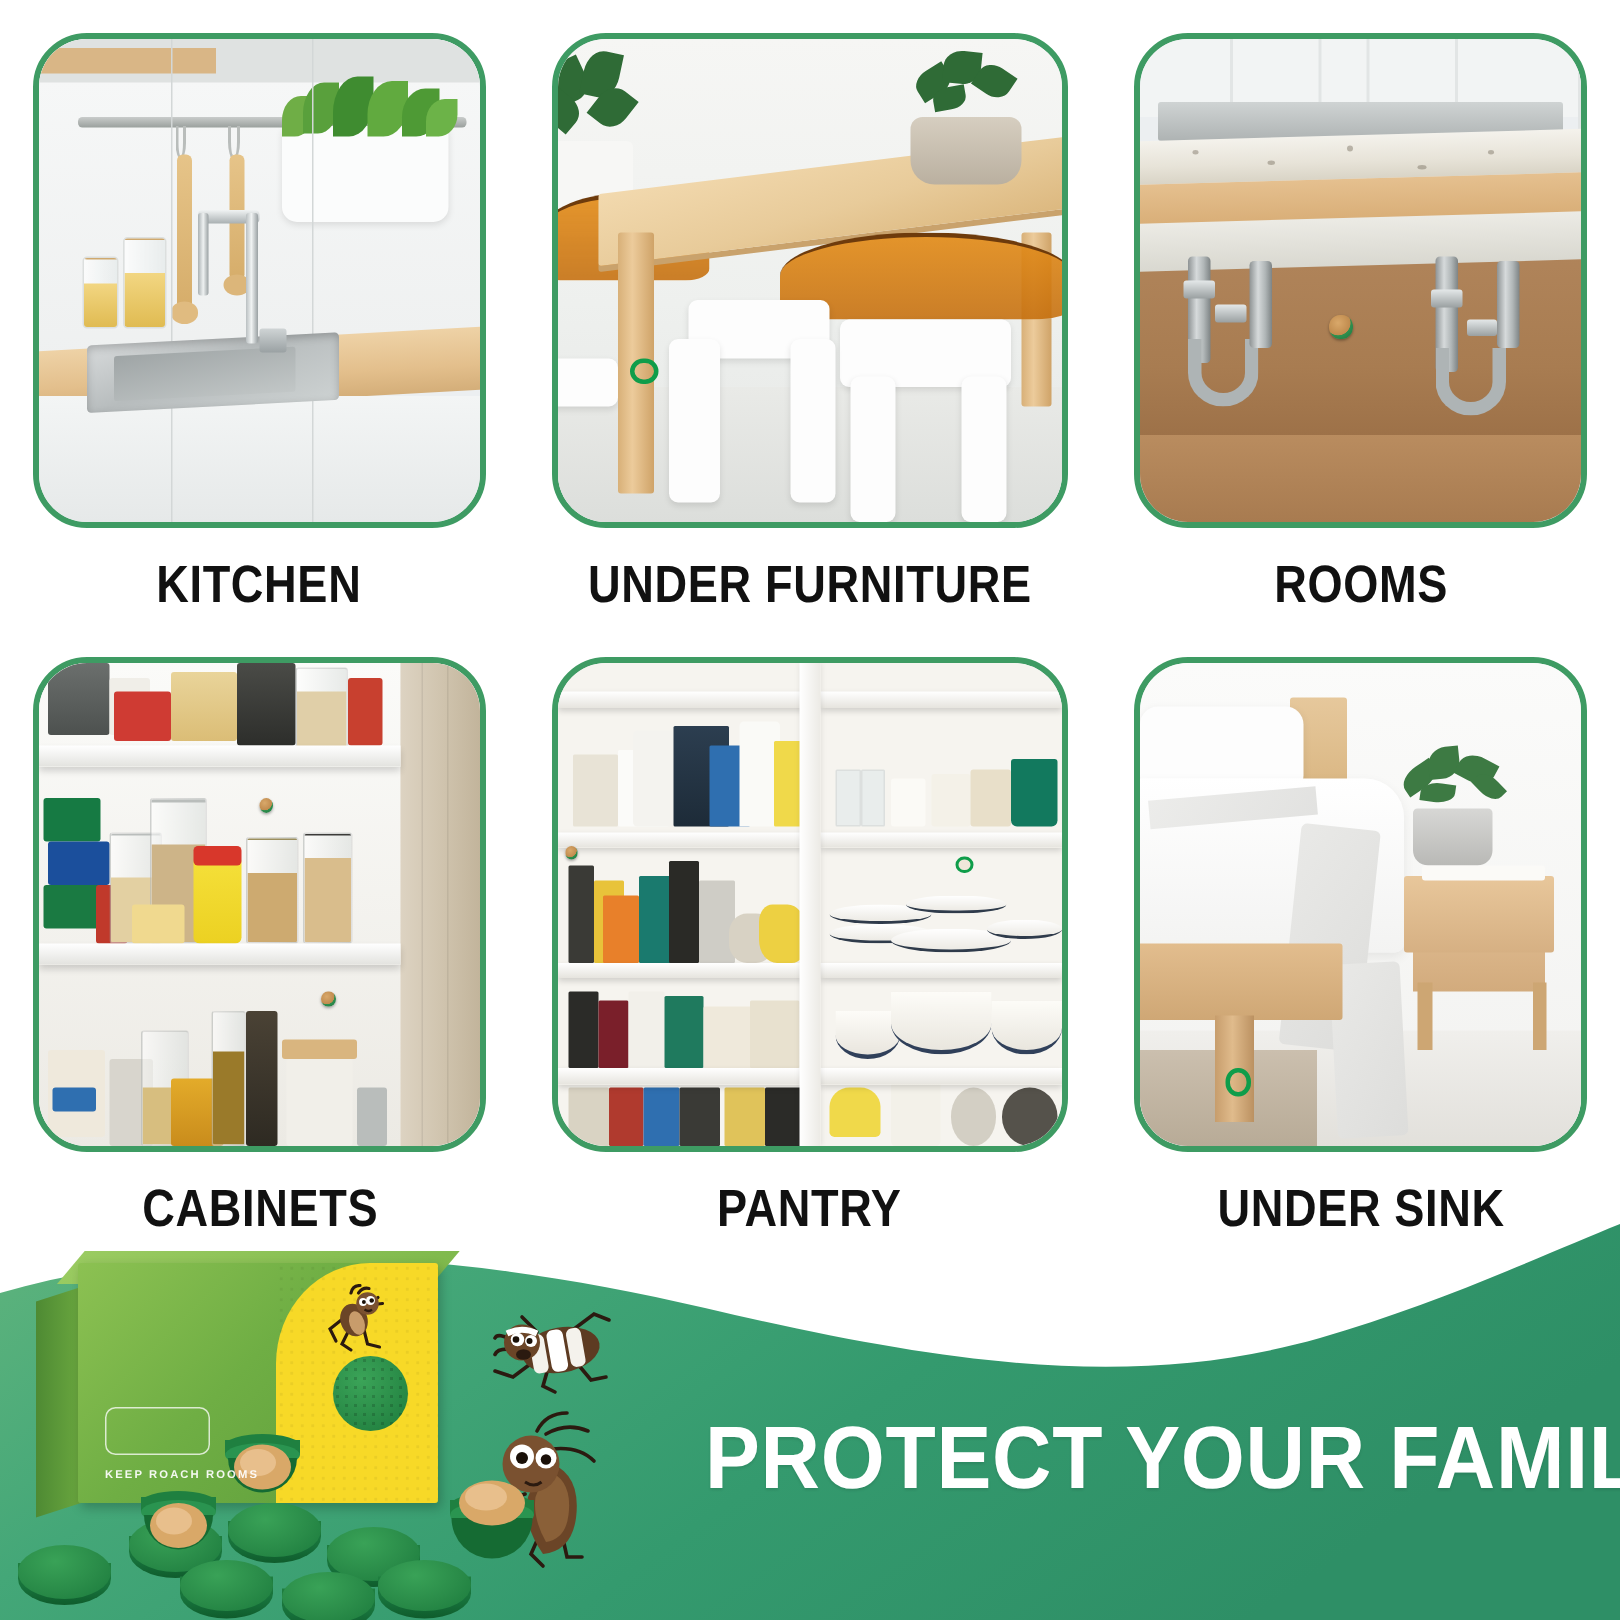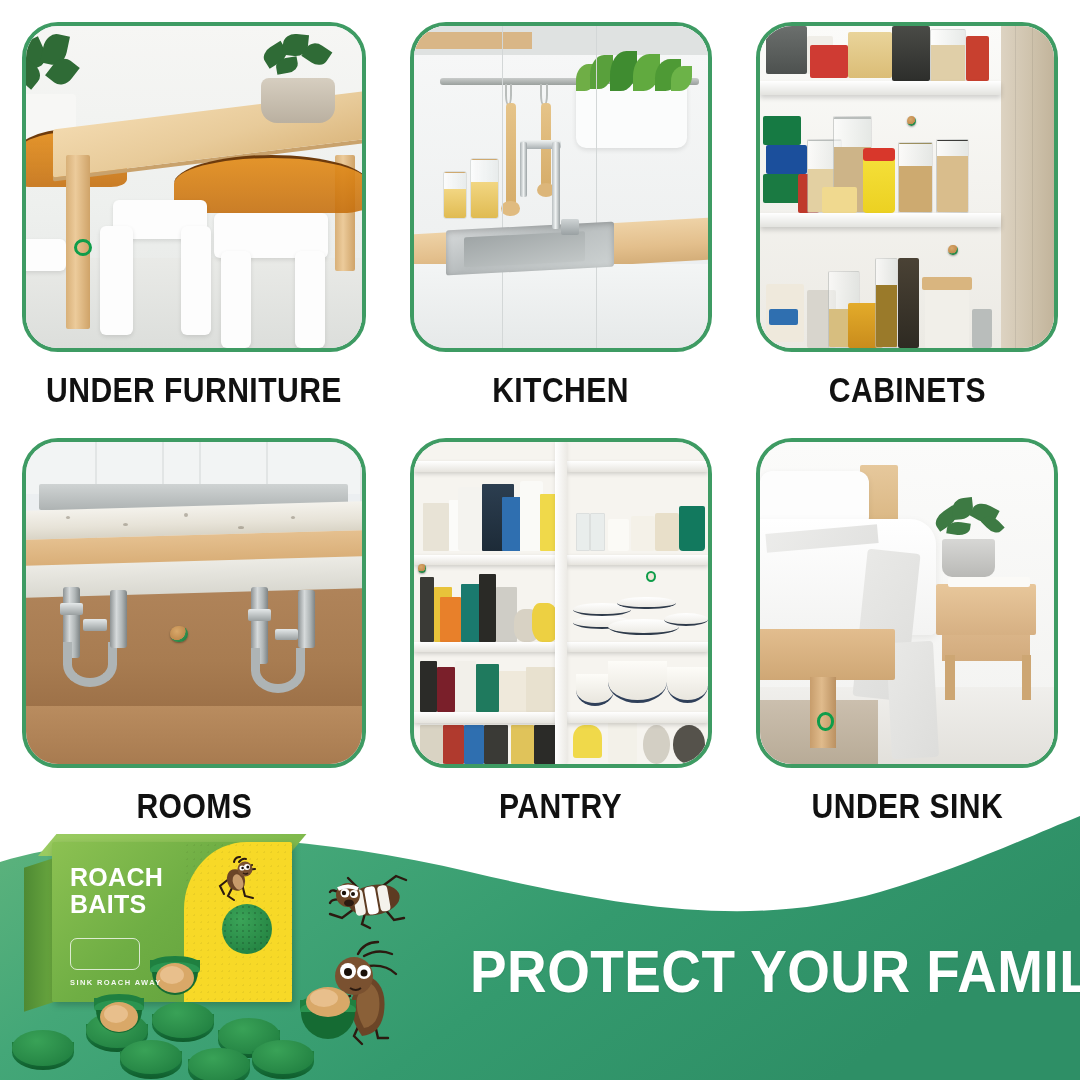--- a/index.html
+++ b/index.html
@@ -192,61 +192,20 @@
   
   .roach { position:absolute; z-index:34; }
 </style>
 </head>
 <body>
 
 <div class="grid">
 
   <div class="cell">
     <div class="photo-frame">
-      <div class="sc f-wall"></div>
-      <div class="sc f-floor"></div>
-
-      <div class="sc f-whitepot" style="left:-1%; top:21%; width:16%; height:20%;"></div>
-      <div class="sc" style="left:-3%; top:2%; width:24%; height:22%;">
-        <div class="f-plant-leaf" style="left:8%;  top:10%; width:28%; height:40%; transform:rotate(-25deg);"></div>
-        <div class="f-plant-leaf" style="left:34%; top:2%;  width:30%; height:44%; transform:rotate(12deg);"></div>
-        <div class="f-plant-leaf" style="left:2%;  top:40%; width:26%; height:36%; transform:rotate(-50deg);"></div>
-        <div class="f-plant-leaf" style="left:44%; top:36%; width:28%; height:38%; transform:rotate(38deg);"></div>
-      </div>
-
-      <div class="f-chair-amber" style="left:-4%; top:32%; width:34%; height:18%;"></div>
-      <div class="f-chair-amber" style="left:44%; top:40%; width:58%; height:18%; z-index:3;"></div>
-
-      <div class="sc f-tabletop-flat"></div>
-      <div class="f-leg" style="left:12%; top:40%; width:7%; height:54%; z-index:6;"></div>
-      <div class="f-leg" style="left:92%; top:40%; width:6%; height:36%; z-index:2;"></div>
-
-      <div class="f-chair-seat" style="left:26%; top:54%; width:28%; height:12%; z-index:5;"></div>
-      <div class="f-chair-seat" style="left:22%; top:62%; width:10%; height:34%; z-index:5;"></div>
-      <div class="f-chair-seat" style="left:46%; top:62%; width:9%;  height:34%; z-index:5;"></div>
-      <div class="f-chair-seat" style="left:56%; top:58%; width:34%; height:14%; z-index:4;"></div>
-      <div class="f-chair-seat" style="left:58%; top:70%; width:9%;  height:30%; z-index:4;"></div>
-      <div class="f-chair-seat" style="left:80%; top:70%; width:9%;  height:30%; z-index:4;"></div>
-      <div class="f-chair-seat" style="left:-4%; top:66%; width:16%; height:10%; z-index:5;"></div>
-
-      <div class="sc f-pot" style="left:70%; top:16%; width:22%; height:14%;"></div>
-      <div class="sc" style="left:68%; top:2%; width:27%; height:16%;">
-        <div class="f-plant-leaf" style="left:10%; top:26%; width:26%; height:34%; transform:rotate(-32deg);"></div>
-        <div class="f-plant-leaf" style="left:32%; top:4%;  width:28%; height:42%; transform:rotate(6deg);"></div>
-        <div class="f-plant-leaf" style="left:56%; top:22%; width:26%; height:38%; transform:rotate(34deg);"></div>
-        <div class="f-plant-leaf" style="left:24%; top:50%; width:24%; height:30%; transform:rotate(-10deg);"></div>
-      </div>
-
-      <div class="bait-ring" style="left:14.4%; top:66%; width:5.4%; height:5.4%;"></div>
-    </div>
-    <div class="photo-label">UNDER FURNITURE</div>
-  </div>
-
-  <div class="cell">
-    <div class="photo-frame">
       <div class="sc k-wall"></div>
       <div class="sc k-ceil"></div>
       <div class="sc k-ceilwood"></div>
       <div class="sc k-rail"></div>
 
       <div class="sc k-hook" style="left:31%; top:18%;"></div>
       <div class="sc k-hook" style="left:43%; top:18%;"></div>
       <div class="sc k-spoon" style="left:31.2%; top:24%; height:32%;">
         <div class="k-spoonhead"></div>
       </div>
@@ -283,80 +242,57 @@
       <div class="sc k-faucet-arm"></div>
       <div class="sc k-faucet-col"></div>
       <div class="sc k-faucet-drop"></div>
       <div class="sc" style="left:50%; top:60%; width:6%; height:5%; background:linear-gradient(180deg,#cfd4d5,#9aa1a3); border-radius:2px;"></div>
     </div>
     <div class="photo-label">KITCHEN</div>
   </div>
 
   <div class="cell">
     <div class="photo-frame">
-      <div class="sc c-bg"></div>
-      <div class="sc c-back"></div>
-      <div class="sc c-side"></div>
-      <div class="c-sideline" style="right:13%;"></div>
-      <div class="c-sideline" style="right:7%;"></div>
-
-      <div class="c-item" style="left:2%;  top:0%;  width:14%; height:15%; background:linear-gradient(180deg,#6b6f6d,#4d514f);"></div>
-      <div class="c-item" style="left:16%; top:3%;  width:9%;  height:12%; background:#f0eee8;"></div>
-      <div class="c-item" style="left:17%; top:6%;  width:13%; height:10%; background:#cf3b33;"></div>
-      <div class="c-item" style="left:30%; top:2%;  width:15%; height:14%; background:linear-gradient(180deg,#e9d49a,#dbbd76);"></div>
-      <div class="c-item" style="left:45%; top:0%;  width:13%; height:17%; background:linear-gradient(180deg,#4a4b47,#2d2e2b);"></div>
-      <div class="c-jar" style="left:58%; top:1%;  width:12%; height:17%;">
-        <div class="c-jarfill" style="height:72%; background:#e0cfa8;"></div>
-      </div>
-      <div class="c-item" style="left:70%; top:3%;  width:8%;  height:14%; background:#c8402f;"></div>
-      <div class="c-shelf" style="top:17%;"></div>
-
-      <div class="c-item" style="left:1%;  top:28%; width:13%; height:9%;  background:#167a43;"></div>
-      <div class="c-item" style="left:2%;  top:37%; width:14%; height:9%;  background:#1b4f9c;"></div>
-      <div class="c-item" style="left:1%;  top:46%; width:13%; height:9%;  background:#1a7a42;"></div>
-      <div class="c-item" style="left:13%; top:46%; width:7%;  height:12%; background:#c0392b;"></div>
-      <div class="c-jar" style="left:16%; top:35%; width:12%; height:23%;">
-        <div class="c-jarfill" style="height:60%; background:#e3d0a2;"></div>
-        <div class="c-lid" style="background:#b9bdbb;"></div>
-      </div>
-      <div class="c-jar" style="left:25%; top:28%; width:13%; height:30%;">
-        <div class="c-jarfill" style="height:68%; background:#cdb488;"></div>
-        <div class="c-lid" style="background:#b9bdbb;"></div>
-      </div>
-      <div class="c-item" style="left:21%; top:50%; width:12%; height:8%;  background:#f0d98f;"></div>
-      <div class="c-item" style="left:35%; top:40%; width:11%; height:18%; background:linear-gradient(180deg,#f5e03a,#ecd122); border-radius:4px;"></div>
-      <div class="c-item" style="left:35%; top:38%; width:11%; height:4%;  background:#d8372b; border-radius:3px;"></div>
-      <div class="c-jar" style="left:47%; top:36%; width:12%; height:22%;">
-        <div class="c-jarfill" style="height:66%; background:#cdaa70;"></div>
-        <div class="c-lid" style="background:#9c8f5e;"></div>
-      </div>
-      <div class="c-jar" style="left:60%; top:35%; width:11%; height:23%;">
-        <div class="c-jarfill" style="height:78%; background:#d9bd8c;"></div>
-        <div class="c-lid" style="background:#3b3b39;"></div>
-      </div>
-      <div class="c-shelf" style="top:58%;"></div>
-      <div class="bait-dot" style="left:50%; top:28%; width:3.2%; height:3.2%;"></div>
-
-      <div class="c-item" style="left:2%;  top:80%; width:13%; height:18%; background:#efe9dc;"></div>
-      <div class="c-item" style="left:3%;  top:88%; width:10%; height:5%;  background:#2f6fb0;"></div>
-      <div class="c-item" style="left:16%; top:82%; width:10%; height:18%; background:#d8d5cd;"></div>
-      <div class="c-jar" style="left:23%; top:76%; width:11%; height:24%;">
-        <div class="c-jarfill" style="height:50%; background:#d7be7f;"></div>
-      </div>
-      <div class="c-item" style="left:30%; top:86%; width:12%; height:14%; background:linear-gradient(180deg,#e3ab2a,#c98c1c);"></div>
-      <div class="c-jar" style="left:39%; top:72%; width:8%;  height:28%;">
-        <div class="c-jarfill" style="height:70%; background:#9a7a2a;"></div>
-      </div>
-      <div class="c-item" style="left:47%; top:72%; width:7%;  height:28%; background:linear-gradient(180deg,#4a4235,#2e2a22);"></div>
-      <div class="c-item" style="left:55%; top:78%; width:17%; height:4%;  background:#d9b57f;"></div>
-      <div class="c-item" style="left:56%; top:82%; width:15%; height:18%; background:#f1efe9;"></div>
-      <div class="bait-dot" style="left:64%; top:68%; width:3.2%; height:3.2%;"></div>
-      <div class="c-item" style="left:72%; top:88%; width:7%;  height:12%; background:#b9bdbb; border-radius:2px;"></div>
+      <div class="sc f-wall"></div>
+      <div class="sc f-floor"></div>
+
+      <div class="sc f-whitepot" style="left:-1%; top:21%; width:16%; height:20%;"></div>
+      <div class="sc" style="left:-3%; top:2%; width:24%; height:22%;">
+        <div class="f-plant-leaf" style="left:8%;  top:10%; width:28%; height:40%; transform:rotate(-25deg);"></div>
+        <div class="f-plant-leaf" style="left:34%; top:2%;  width:30%; height:44%; transform:rotate(12deg);"></div>
+        <div class="f-plant-leaf" style="left:2%;  top:40%; width:26%; height:36%; transform:rotate(-50deg);"></div>
+        <div class="f-plant-leaf" style="left:44%; top:36%; width:28%; height:38%; transform:rotate(38deg);"></div>
+      </div>
+
+      <div class="f-chair-amber" style="left:-4%; top:32%; width:34%; height:18%;"></div>
+      <div class="f-chair-amber" style="left:44%; top:40%; width:58%; height:18%; z-index:3;"></div>
+
+      <div class="sc f-tabletop-flat"></div>
+      <div class="f-leg" style="left:12%; top:40%; width:7%; height:54%; z-index:6;"></div>
+      <div class="f-leg" style="left:92%; top:40%; width:6%; height:36%; z-index:2;"></div>
+
+      <div class="f-chair-seat" style="left:26%; top:54%; width:28%; height:12%; z-index:5;"></div>
+      <div class="f-chair-seat" style="left:22%; top:62%; width:10%; height:34%; z-index:5;"></div>
+      <div class="f-chair-seat" style="left:46%; top:62%; width:9%;  height:34%; z-index:5;"></div>
+      <div class="f-chair-seat" style="left:56%; top:58%; width:34%; height:14%; z-index:4;"></div>
+      <div class="f-chair-seat" style="left:58%; top:70%; width:9%;  height:30%; z-index:4;"></div>
+      <div class="f-chair-seat" style="left:80%; top:70%; width:9%;  height:30%; z-index:4;"></div>
+      <div class="f-chair-seat" style="left:-4%; top:66%; width:16%; height:10%; z-index:5;"></div>
+
+      <div class="sc f-pot" style="left:70%; top:16%; width:22%; height:14%;"></div>
+      <div class="sc" style="left:68%; top:2%; width:27%; height:16%;">
+        <div class="f-plant-leaf" style="left:10%; top:26%; width:26%; height:34%; transform:rotate(-32deg);"></div>
+        <div class="f-plant-leaf" style="left:32%; top:4%;  width:28%; height:42%; transform:rotate(6deg);"></div>
+        <div class="f-plant-leaf" style="left:56%; top:22%; width:26%; height:38%; transform:rotate(34deg);"></div>
+        <div class="f-plant-leaf" style="left:24%; top:50%; width:24%; height:30%; transform:rotate(-10deg);"></div>
+      </div>
+
+      <div class="bait-ring" style="left:14.4%; top:66%; width:5.4%; height:5.4%;"></div>
     </div>
-    <div class="photo-label">CABINETS</div>
+    <div class="photo-label">UNDER FURNITURE</div>
   </div>
 
   <div class="cell">
     <div class="photo-frame">
       <div class="sc r-tilewall"></div>
       <div class="r-tile" style="left:0;   width:21%;"></div>
       <div class="r-tile" style="left:21%; width:20%;"></div>
       <div class="r-tile" style="left:41%; width:11%;"></div>
       <div class="r-tile" style="left:52%; width:20%;"></div>
       <div class="r-tile" style="left:72%; width:28%;"></div>
@@ -380,20 +316,84 @@
 
       <div class="r-pipe-v" style="left:67%; top:45%; height:24%;"></div>
       <div class="r-pipe-u" style="left:67%; top:64%; width:16%; height:14%; border-color:#aeb4b5;"></div>
       <div class="r-pipe-v" style="left:81%; top:46%; height:18%;"></div>
       <div class="r-clamp" style="left:66%; top:52%; width:7%;"></div>
       <div class="r-clamp" style="left:74%; top:58%; width:7%;"></div>
 
       <div class="bait-dot" style="left:43%; top:57%; width:5.2%; height:5.2%;"></div>
     </div>
     <div class="photo-label">ROOMS</div>
+  </div>
+
+  <div class="cell">
+    <div class="photo-frame">
+      <div class="sc c-bg"></div>
+      <div class="sc c-back"></div>
+      <div class="sc c-side"></div>
+      <div class="c-sideline" style="right:13%;"></div>
+      <div class="c-sideline" style="right:7%;"></div>
+
+      <div class="c-item" style="left:2%;  top:0%;  width:14%; height:15%; background:linear-gradient(180deg,#6b6f6d,#4d514f);"></div>
+      <div class="c-item" style="left:16%; top:3%;  width:9%;  height:12%; background:#f0eee8;"></div>
+      <div class="c-item" style="left:17%; top:6%;  width:13%; height:10%; background:#cf3b33;"></div>
+      <div class="c-item" style="left:30%; top:2%;  width:15%; height:14%; background:linear-gradient(180deg,#e9d49a,#dbbd76);"></div>
+      <div class="c-item" style="left:45%; top:0%;  width:13%; height:17%; background:linear-gradient(180deg,#4a4b47,#2d2e2b);"></div>
+      <div class="c-jar" style="left:58%; top:1%;  width:12%; height:17%;">
+        <div class="c-jarfill" style="height:72%; background:#e0cfa8;"></div>
+      </div>
+      <div class="c-item" style="left:70%; top:3%;  width:8%;  height:14%; background:#c8402f;"></div>
+      <div class="c-shelf" style="top:17%;"></div>
+
+      <div class="c-item" style="left:1%;  top:28%; width:13%; height:9%;  background:#167a43;"></div>
+      <div class="c-item" style="left:2%;  top:37%; width:14%; height:9%;  background:#1b4f9c;"></div>
+      <div class="c-item" style="left:1%;  top:46%; width:13%; height:9%;  background:#1a7a42;"></div>
+      <div class="c-item" style="left:13%; top:46%; width:7%;  height:12%; background:#c0392b;"></div>
+      <div class="c-jar" style="left:16%; top:35%; width:12%; height:23%;">
+        <div class="c-jarfill" style="height:60%; background:#e3d0a2;"></div>
+        <div class="c-lid" style="background:#b9bdbb;"></div>
+      </div>
+      <div class="c-jar" style="left:25%; top:28%; width:13%; height:30%;">
+        <div class="c-jarfill" style="height:68%; background:#cdb488;"></div>
+        <div class="c-lid" style="background:#b9bdbb;"></div>
+      </div>
+      <div class="c-item" style="left:21%; top:50%; width:12%; height:8%;  background:#f0d98f;"></div>
+      <div class="c-item" style="left:35%; top:40%; width:11%; height:18%; background:linear-gradient(180deg,#f5e03a,#ecd122); border-radius:4px;"></div>
+      <div class="c-item" style="left:35%; top:38%; width:11%; height:4%;  background:#d8372b; border-radius:3px;"></div>
+      <div class="c-jar" style="left:47%; top:36%; width:12%; height:22%;">
+        <div class="c-jarfill" style="height:66%; background:#cdaa70;"></div>
+        <div class="c-lid" style="background:#9c8f5e;"></div>
+      </div>
+      <div class="c-jar" style="left:60%; top:35%; width:11%; height:23%;">
+        <div class="c-jarfill" style="height:78%; background:#d9bd8c;"></div>
+        <div class="c-lid" style="background:#3b3b39;"></div>
+      </div>
+      <div class="c-shelf" style="top:58%;"></div>
+      <div class="bait-dot" style="left:50%; top:28%; width:3.2%; height:3.2%;"></div>
+
+      <div class="c-item" style="left:2%;  top:80%; width:13%; height:18%; background:#efe9dc;"></div>
+      <div class="c-item" style="left:3%;  top:88%; width:10%; height:5%;  background:#2f6fb0;"></div>
+      <div class="c-item" style="left:16%; top:82%; width:10%; height:18%; background:#d8d5cd;"></div>
+      <div class="c-jar" style="left:23%; top:76%; width:11%; height:24%;">
+        <div class="c-jarfill" style="height:50%; background:#d7be7f;"></div>
+      </div>
+      <div class="c-item" style="left:30%; top:86%; width:12%; height:14%; background:linear-gradient(180deg,#e3ab2a,#c98c1c);"></div>
+      <div class="c-jar" style="left:39%; top:72%; width:8%;  height:28%;">
+        <div class="c-jarfill" style="height:70%; background:#9a7a2a;"></div>
+      </div>
+      <div class="c-item" style="left:47%; top:72%; width:7%;  height:28%; background:linear-gradient(180deg,#4a4235,#2e2a22);"></div>
+      <div class="c-item" style="left:55%; top:78%; width:17%; height:4%;  background:#d9b57f;"></div>
+      <div class="c-item" style="left:56%; top:82%; width:15%; height:18%; background:#f1efe9;"></div>
+      <div class="bait-dot" style="left:64%; top:68%; width:3.2%; height:3.2%;"></div>
+      <div class="c-item" style="left:72%; top:88%; width:7%;  height:12%; background:#b9bdbb; border-radius:2px;"></div>
+    </div>
+    <div class="photo-label">CABINETS</div>
   </div>
 
   <div class="cell">
     <div class="photo-frame">
       <div class="sc p-bg"></div>
       <div class="sc p-divider"></div>
 
       <div class="p-shelf" style="left:0; width:50%; top:6%;"></div>
       <div class="p-box" style="left:3%;  top:19%; width:9%;  height:15%; background:#e8e3d6;"></div>
       <div class="p-box" style="left:12%; top:18%; width:10%; height:16%; background:#fbfbf9;"></div>
@@ -533,26 +533,22 @@
 
     <svg class="pb-openbait" viewBox="0 0 62 56">
       <ellipse cx="31" cy="16" rx="25" ry="8" fill="#1f8040"></ellipse>
       <rect x="6" y="12" width="50" height="10" fill="#1f8040"></rect>
       <ellipse cx="31" cy="22" rx="25" ry="8" fill="#2a9450"></ellipse>
       <path d="M8,24 a23,23 0 0 0 46,0 z" fill="#156b33"></path>
       <ellipse cx="31" cy="30" rx="19" ry="15" fill="#d9a868"></ellipse>
       <ellipse cx="28" cy="27" rx="12" ry="9" fill="#e8bf8c"></ellipse>
     </svg>
 
-    <div class="pb-title">
-      <div>ROACH</div>
-      <div>BAITS</div>
-    </div>
     <div class="pb-rect"></div>
-    <div class="pb-tag">SINK ROACH AWAY</div>
+    <div class="pb-tag">KEEP ROACH ROOMS</div>
   </div>
 </div>
 
 <div class="disc3d" style="left:86px;  top:1012px; width:62px; height:46px;">
     <div class="side2"></div>
     <div class="top"></div>
   </div>
 <div class="disc3d" style="left:152px; top:1002px; width:62px; height:46px;">
     <div class="side2"></div>
     <div class="top"></div>

